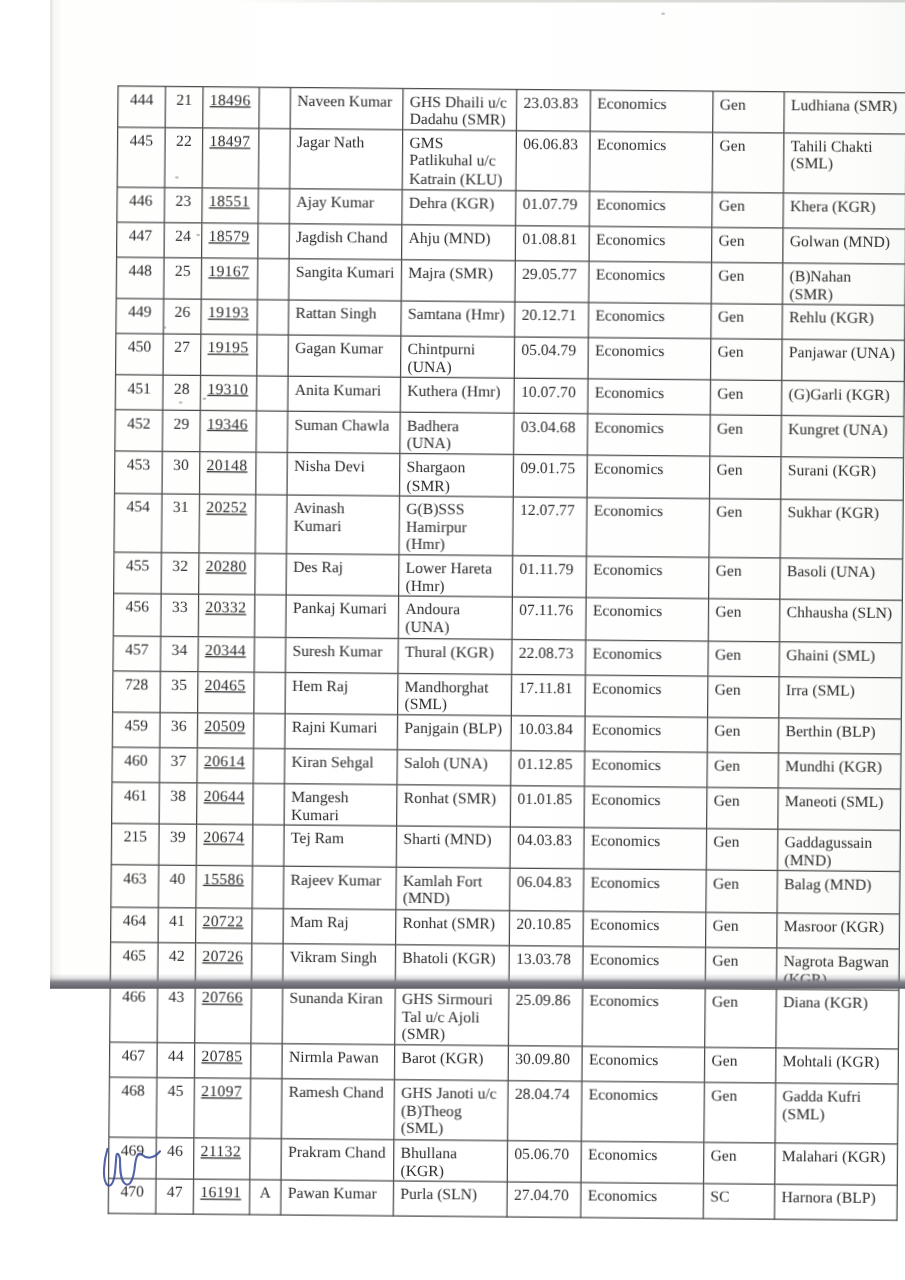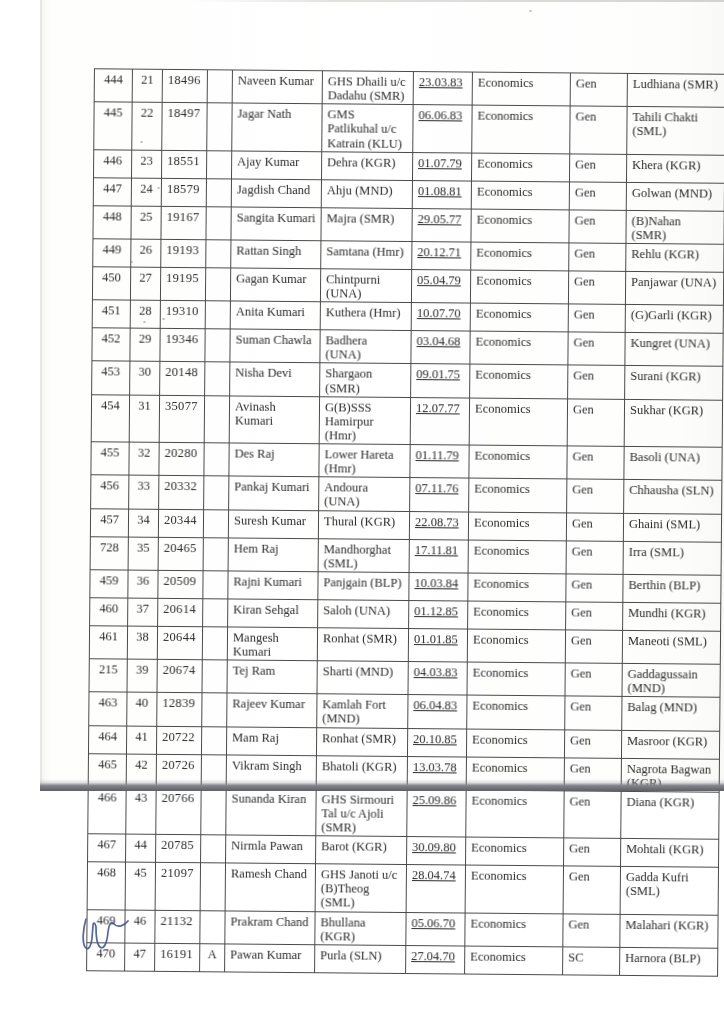--- a/index.html
+++ b/index.html
@@ -64,23 +64,23 @@
   table.doc-table td {
     border: 1px solid #4a4a4a;
     vertical-align: top;
     padding: 3px 5px 1px 5px;
     line-height: 1.13;
     height: 23px;
     overflow: hidden;
     word-wrap: break-word;
   }
   td.c0, td.c1 { text-align: center; padding-left: 2px; padding-right: 2px; }
-  td.c2 { padding-left: 7px; letter-spacing: .3px; }
+  td.c2 { padding-left: 7px; letter-spacing: .3px; text-decoration: underline; }
   td.c3 { text-align: center; }
-  td.c6 { padding-left: 6px; text-decoration: underline; }
+  td.c6 { padding-left: 6px; }
   
   .pen-mark {
     position: absolute;
     left: 40px;
     top: 918px;
   }
 </style>
 </head>
 <body>
 
@@ -228,21 +228,21 @@
             <td class="c4">Nisha Devi</td>
             <td class="c5">Shargaon (SMR)</td>
             <td class="c6">09.01.75</td>
             <td class="c7">Economics</td>
             <td class="c8">Gen</td>
             <td class="c9">Surani (KGR)</td>
           </tr>
           <tr>
             <td class="c0">454</td>
             <td class="c1">31</td>
-            <td class="c2">35077</td>
+            <td class="c2">20252</td>
             <td class="c3"></td>
             <td class="c4">Avinash Kumari</td>
             <td class="c5">G(B)SSS Hamirpur (Hmr)</td>
             <td class="c6">12.07.77</td>
             <td class="c7">Economics</td>
             <td class="c8">Gen</td>
             <td class="c9">Sukhar (KGR)</td>
           </tr>
           <tr>
             <td class="c0">455</td>
@@ -336,21 +336,21 @@
             <td class="c4">Tej Ram</td>
             <td class="c5">Sharti (MND)</td>
             <td class="c6">04.03.83</td>
             <td class="c7">Economics</td>
             <td class="c8">Gen</td>
             <td class="c9">Gaddagussain (MND)</td>
           </tr>
           <tr>
             <td class="c0">463</td>
             <td class="c1">40</td>
-            <td class="c2">12839</td>
+            <td class="c2">15586</td>
             <td class="c3"></td>
             <td class="c4">Rajeev Kumar</td>
             <td class="c5">Kamlah Fort (MND)</td>
             <td class="c6">06.04.83</td>
             <td class="c7">Economics</td>
             <td class="c8">Gen</td>
             <td class="c9">Balag (MND)</td>
           </tr>
           <tr>
             <td class="c0">464</td>

